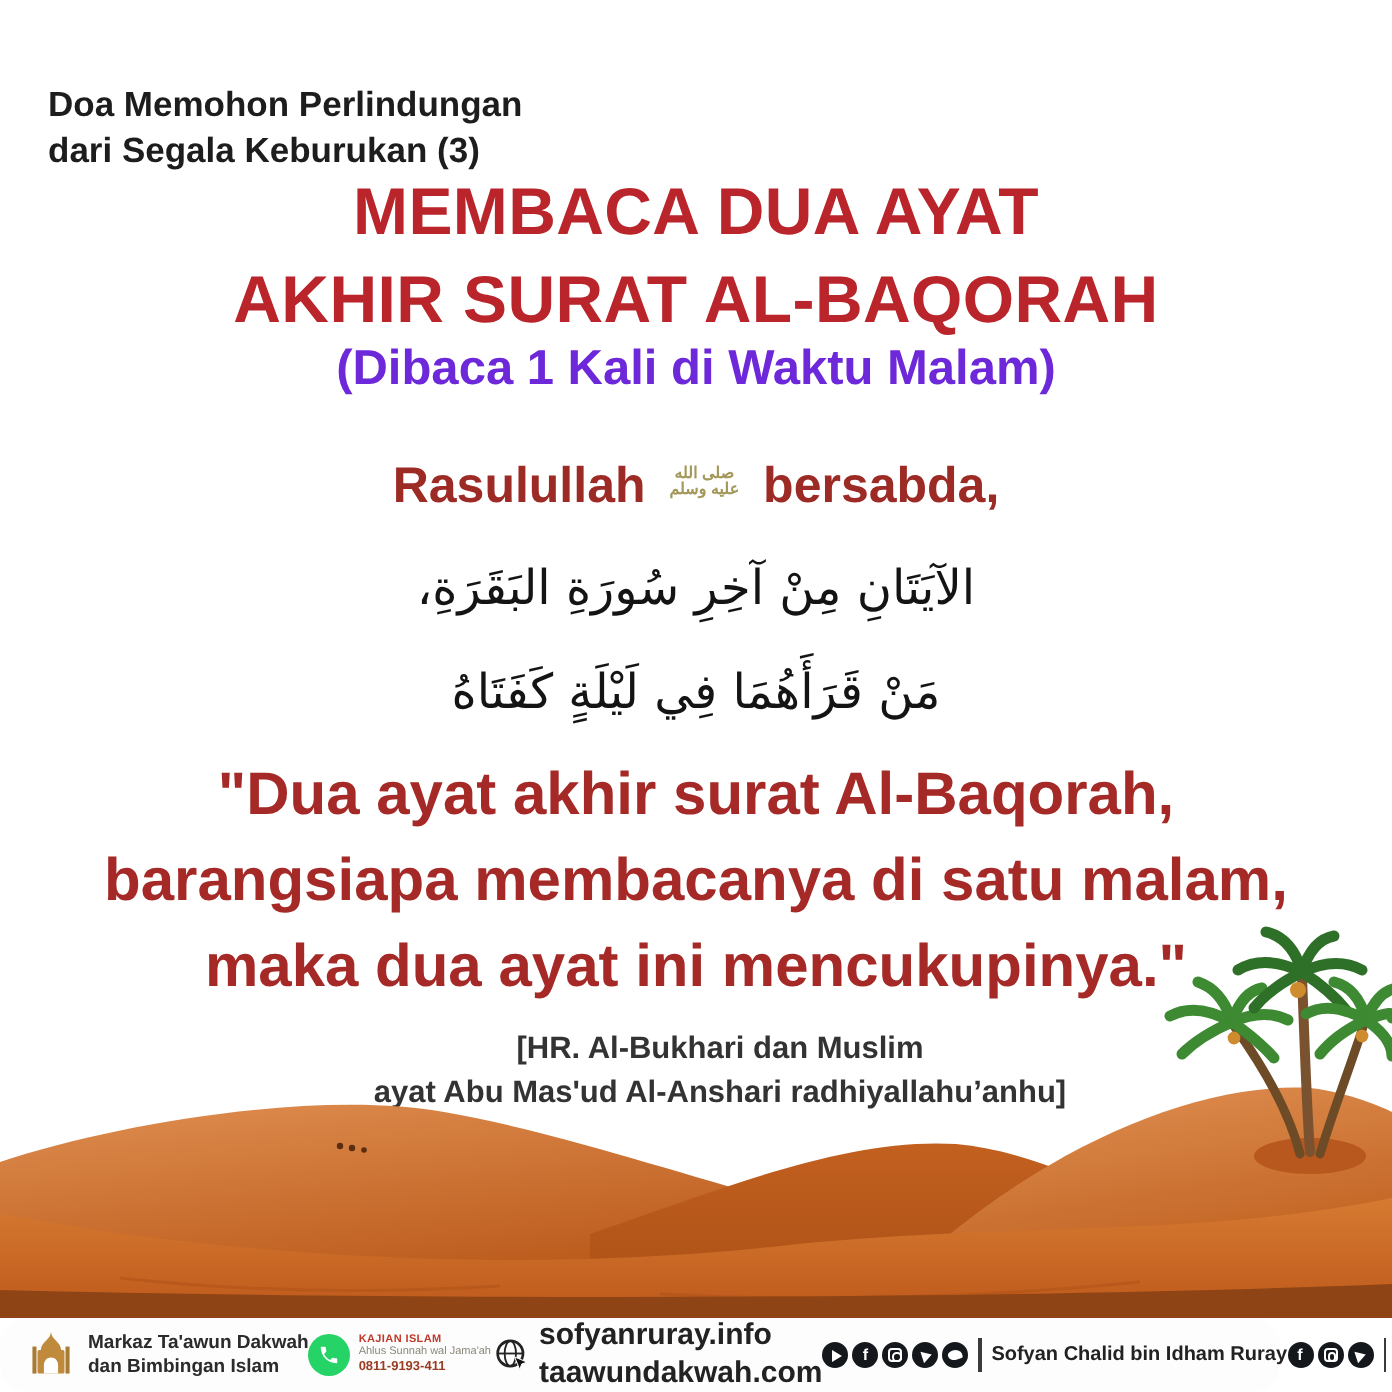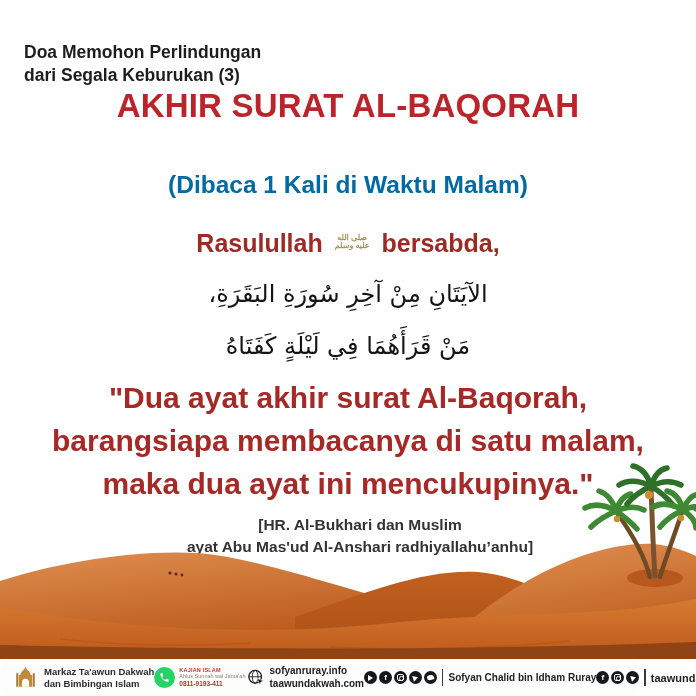--- a/index.html
+++ b/index.html
@@ -6,21 +6,21 @@
   body{font-family:"Liberation Sans",sans-serif;background:#e9e9e9;}
   .poster{position:relative;width:696px;height:696px;background:#ffffff;overflow:hidden;margin:0 auto;}
 
   .header-note{position:absolute;top:14px;left:24px;font-size:17.5px;font-weight:600;
     line-height:1.32;color:#1d1d1d;margin-top:27px;}
 
   .title{position:absolute;top:84px;left:0;right:0;text-align:center;
     color:#b9252b;font-size:33px;font-weight:700;line-height:1.33;letter-spacing:.2px;}
 
   .subtitle{position:absolute;top:171px;left:0;right:0;text-align:center;
-    color:#0369a1;font-size:24.5px;font-weight:700;}
+    color:#6d28d9;font-size:24.5px;font-weight:700;}
 
   .intro{position:absolute;top:229px;left:0;right:0;text-align:center;
     color:#9c2b26;font-size:25px;font-weight:700;}
   .seal{display:inline-flex;flex-direction:column;align-items:center;vertical-align:middle;
     font-size:8px;line-height:1.05;color:#a3975a;font-weight:600;margin:0 5px;direction:rtl;
     transform:translateY(-3px);}
 
   .arabic{position:absolute;top:268px;left:0;right:0;text-align:center;direction:rtl;
     color:#141414;font-size:24px;line-height:52px;font-family:"DejaVu Sans",sans-serif;}
 
@@ -36,21 +36,21 @@
     display:flex;align-items:center;justify-content:space-between;box-sizing:border-box;
     padding:0 12px;border-radius:14px;}
   .fgroup{display:flex;align-items:center;white-space:nowrap;}
   .org-text{font-size:9.5px;font-weight:700;color:#2b2b2b;line-height:1.2;margin-left:5px;}
   .wa-badge{width:21px;height:21px;border-radius:50%;background:#25d366;display:flex;
     align-items:center;justify-content:center;flex:0 0 auto;}
   .wa-text{margin-left:4px;line-height:1.25;}
   .wa-line1{font-size:5.5px;font-weight:700;color:#c0392b;letter-spacing:.2px;}
   .wa-line2{font-size:5.5px;color:#8a8678;}
   .wa-line3{font-size:6.5px;font-weight:700;color:#993c22;}
-  .site-text{font-size:10px;font-weight:700;color:#222;line-height:1.25;margin-left:4px;}
+  .site-text{font-size:15px;font-weight:700;color:#222;line-height:1.25;margin-left:4px;}
   .sicons{display:flex;align-items:center;gap:2px;}
   .sicon{width:13px;height:13px;border-radius:50%;background:#14181d;color:#fff;display:flex;
     align-items:center;justify-content:center;font-size:8px;font-weight:700;flex:0 0 auto;}
   .tri{width:0;height:0;border-left:5px solid #fff;border-top:3px solid transparent;
     border-bottom:3px solid transparent;margin-left:1px;}
   .tg .tri{transform:rotate(-18deg);}
   .ig-box{width:7px;height:7px;border:1px solid #fff;border-radius:2px;position:relative;box-sizing:border-box;}
   .ig-box::after{content:"";position:absolute;left:1.2px;top:1.2px;width:2.6px;height:2.6px;
     border-radius:50%;border:0.8px solid #fff;}
   .bird{width:7px;height:5px;background:#fff;border-radius:55% 85% 25% 75%;transform:rotate(-18deg);}
@@ -62,20 +62,21 @@
 <body>
 
 <div class="poster">
 
   <div class="header-note">
     <div>Doa Memohon Perlindungan</div>
     <div>dari Segala Keburukan (3)</div>
   </div>
 
   <div class="title">
+    <div>MEMBACA DUA AYAT</div>
     <div>AKHIR SURAT AL-BAQORAH</div>
   </div>
 
   <div class="subtitle">(Dibaca 1 Kali di Waktu Malam)</div>
 
   <div class="intro">
     <span>Rasulullah</span>
     <span class="seal">
       <span>صلى الله</span>
       <span>عليه وسلم</span>

